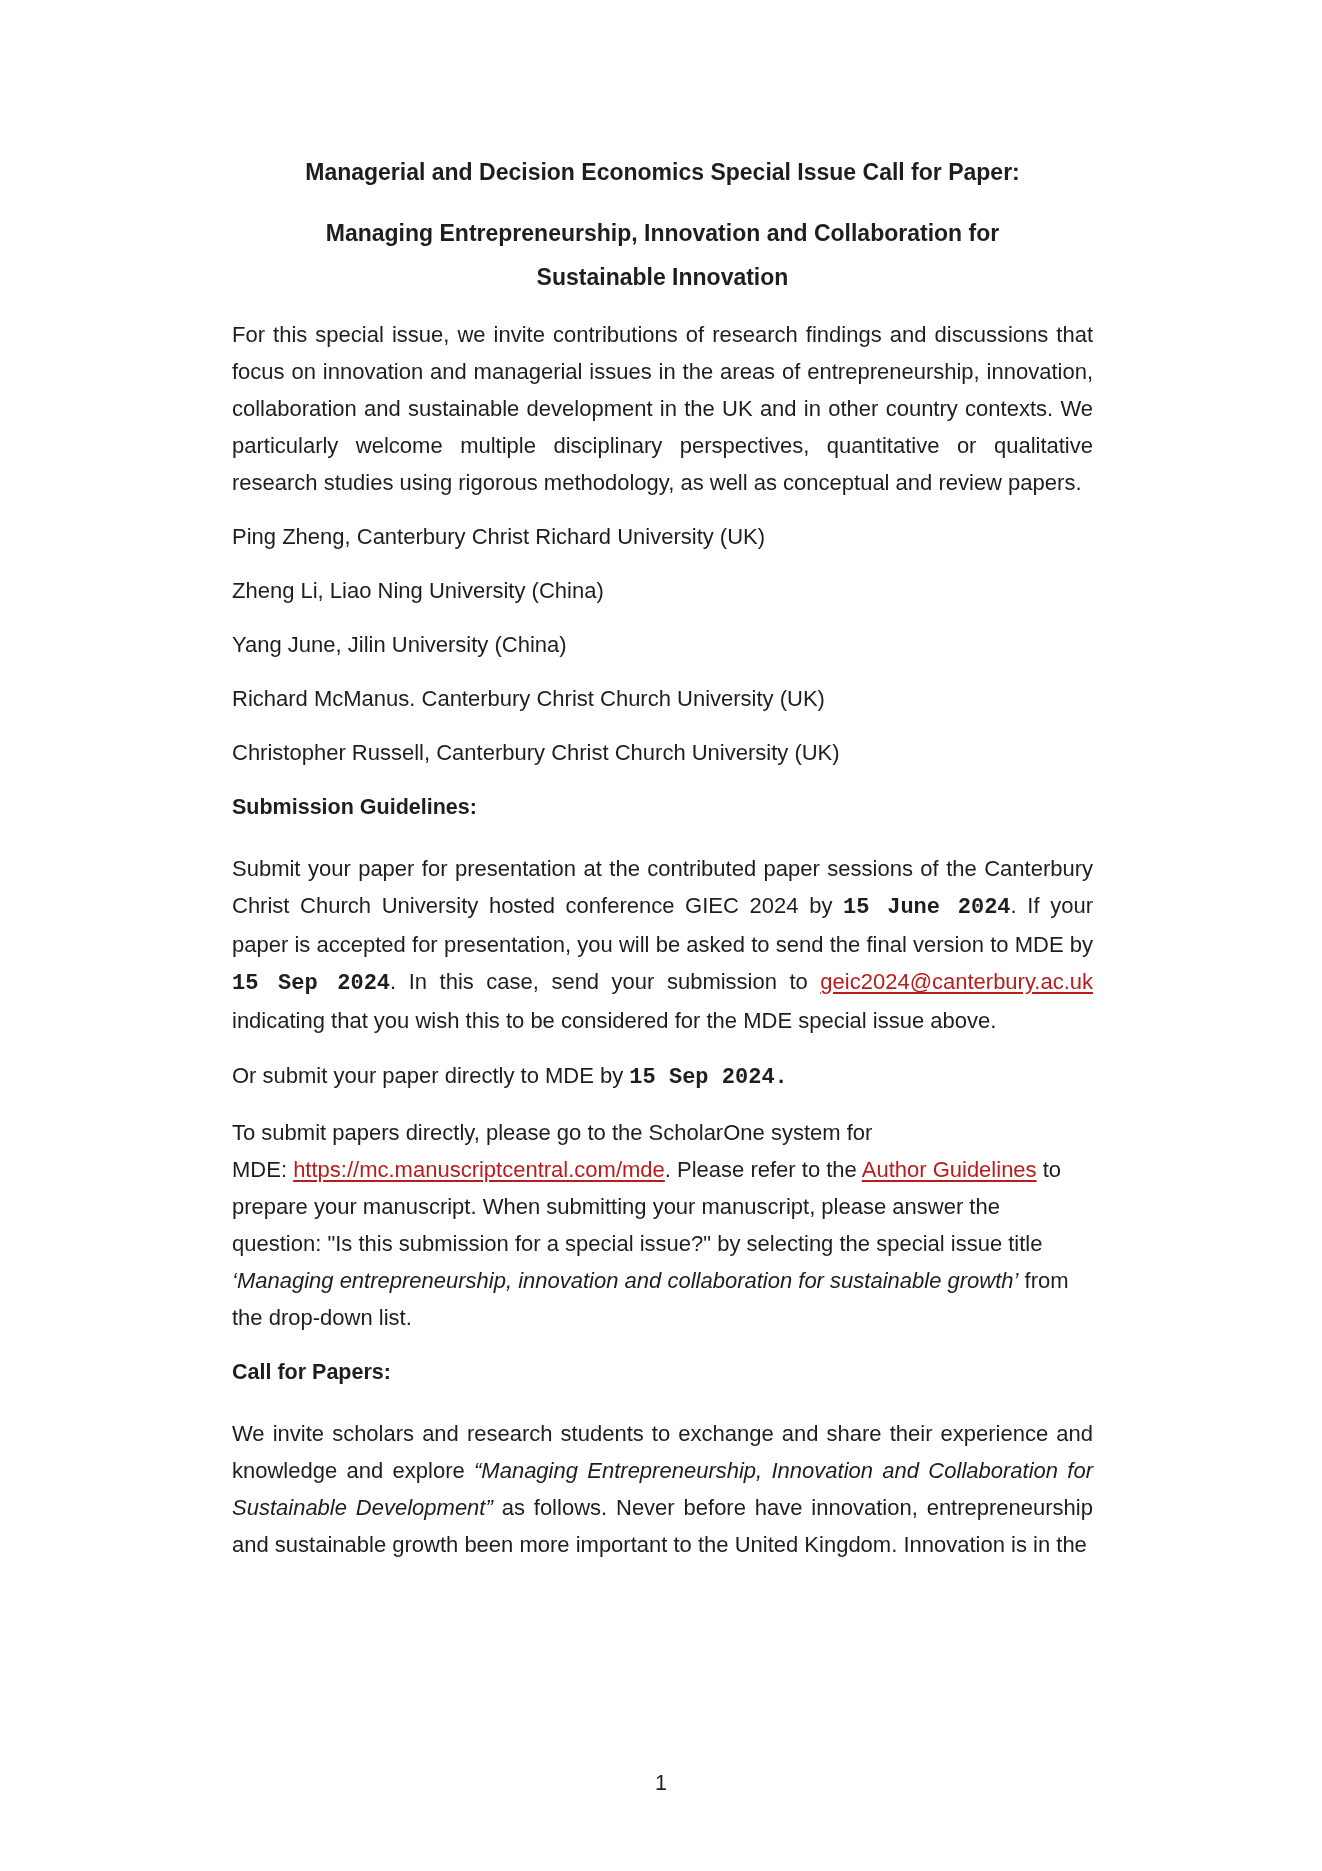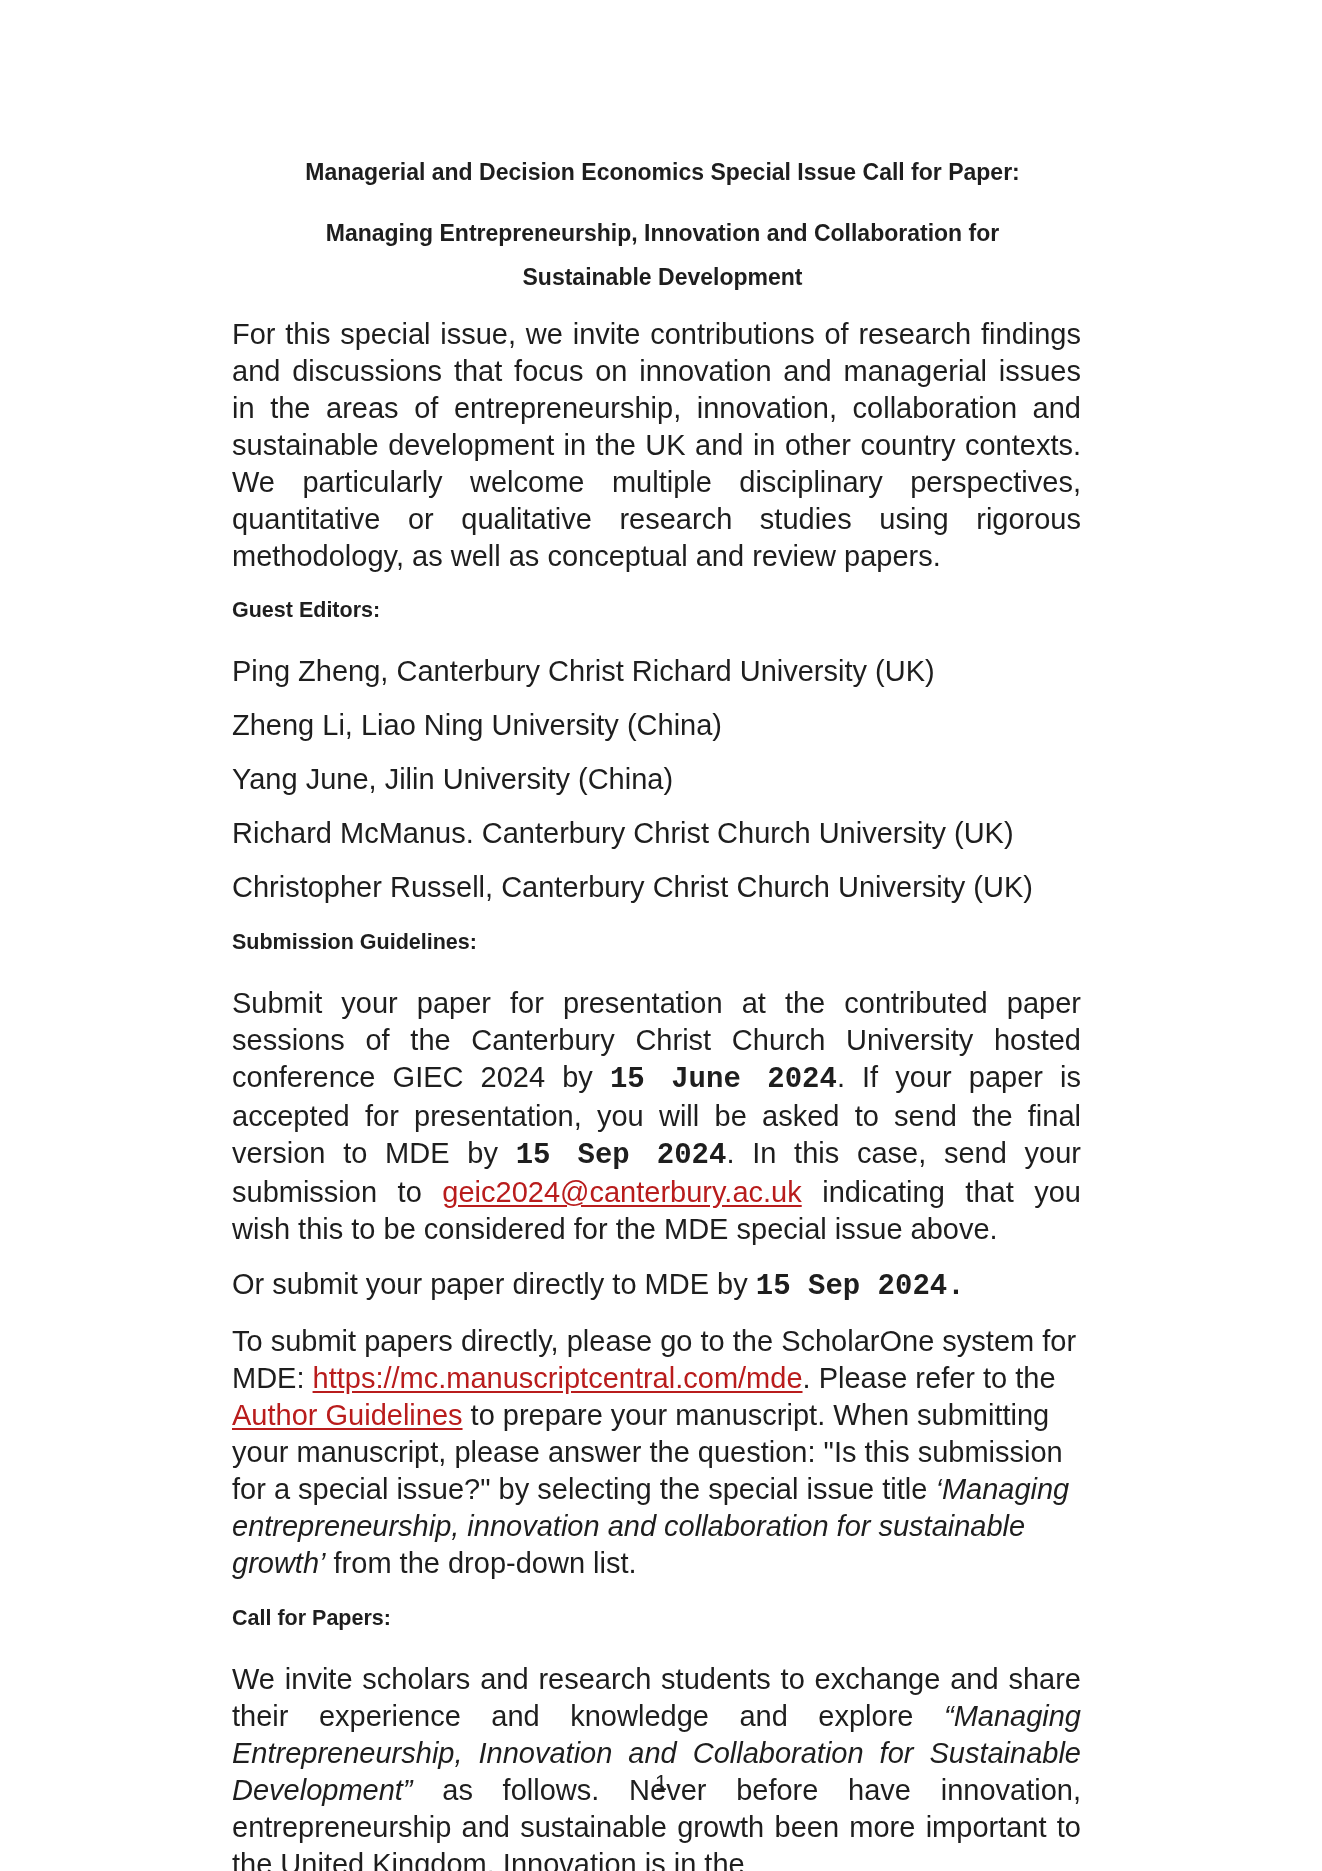--- a/index.html
+++ b/index.html
@@ -16,24 +16,24 @@
     overflow: hidden;
   }
   .title {
     font-size: 23px;
     font-weight: 700;
     text-align: center;
     line-height: 44px;
     margin: 0 0 17px 0;
   }
   .body-para {
-    font-size: 29px;
+    font-size: 22px;
     font-weight: 400;
     line-height: 37px;
-    margin: 0 12px 17px 0;
+    margin: 0 0 17px 0;
   }
   .justify { text-align: justify; }
   .heading {
     font-size: 21.5px;
     font-weight: 700;
     line-height: 37px;
     margin: 0 0 24px 0;
   }
   .gap-top { margin-top: 18px; }
   .bold-run { font-weight: 700; font-family: Liberation Mono, monospace; }
@@ -56,26 +56,25 @@
 </style>
 </head>
 <body>
 
 <div class="page">
 
   <h1 class="title">Managerial and Decision Economics Special Issue Call for Paper:</h1>
 
   <h1 class="title">
     <span>Managing Entrepreneurship, Innovation and Collaboration for</span><br>
-    <span>Sustainable Development</span>
+    <span>Sustainable Innovation</span>
   </h1>
 
   <p class="body-para justify">For this special issue, we invite contributions of research findings and discussions that focus on innovation and managerial issues in the areas of entrepreneurship, innovation, collaboration and sustainable development in the UK and in other country contexts. We particularly welcome multiple disciplinary perspectives, quantitative or qualitative research studies using rigorous methodology, as well as conceptual and review papers.</p>
 
-  <p class="heading">Guest Editors:</p>
 
   <p class="body-para">Ping Zheng, Canterbury Christ Richard University (UK)</p>
   <p class="body-para">Zheng Li, Liao Ning University (China)</p>
   <p class="body-para">Yang June, Jilin University (China)</p>
   <p class="body-para">Richard McManus. Canterbury Christ Church University (UK)</p>
   <p class="body-para">Christopher Russell, Canterbury Christ Church University (UK)</p>
 
   <p class="heading gap-top">Submission Guidelines:</p>
 
   <p class="body-para justify gap-top">

